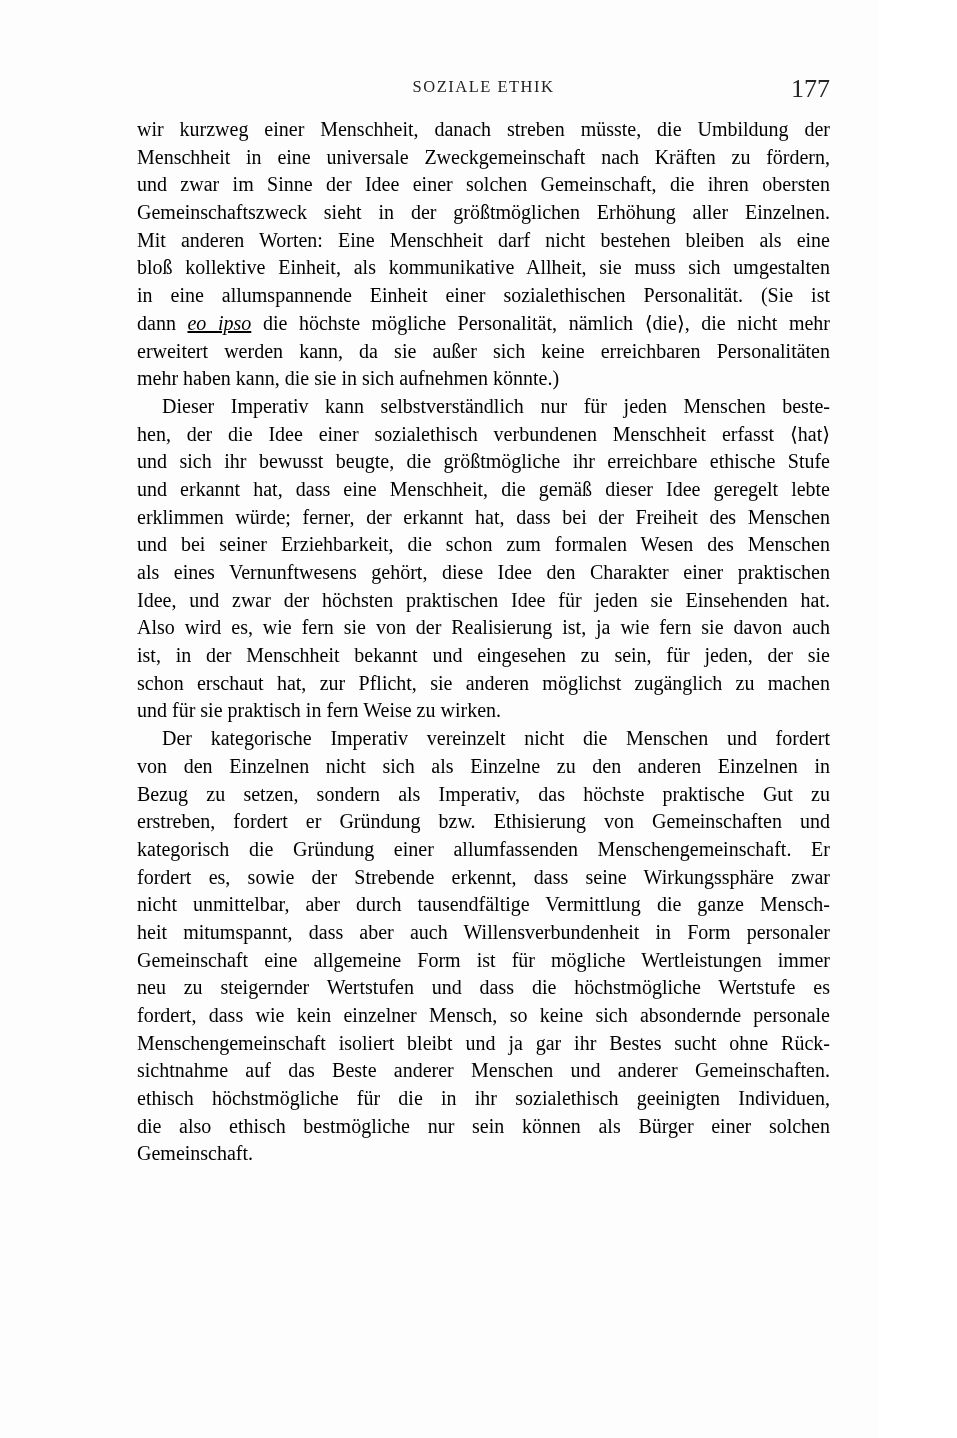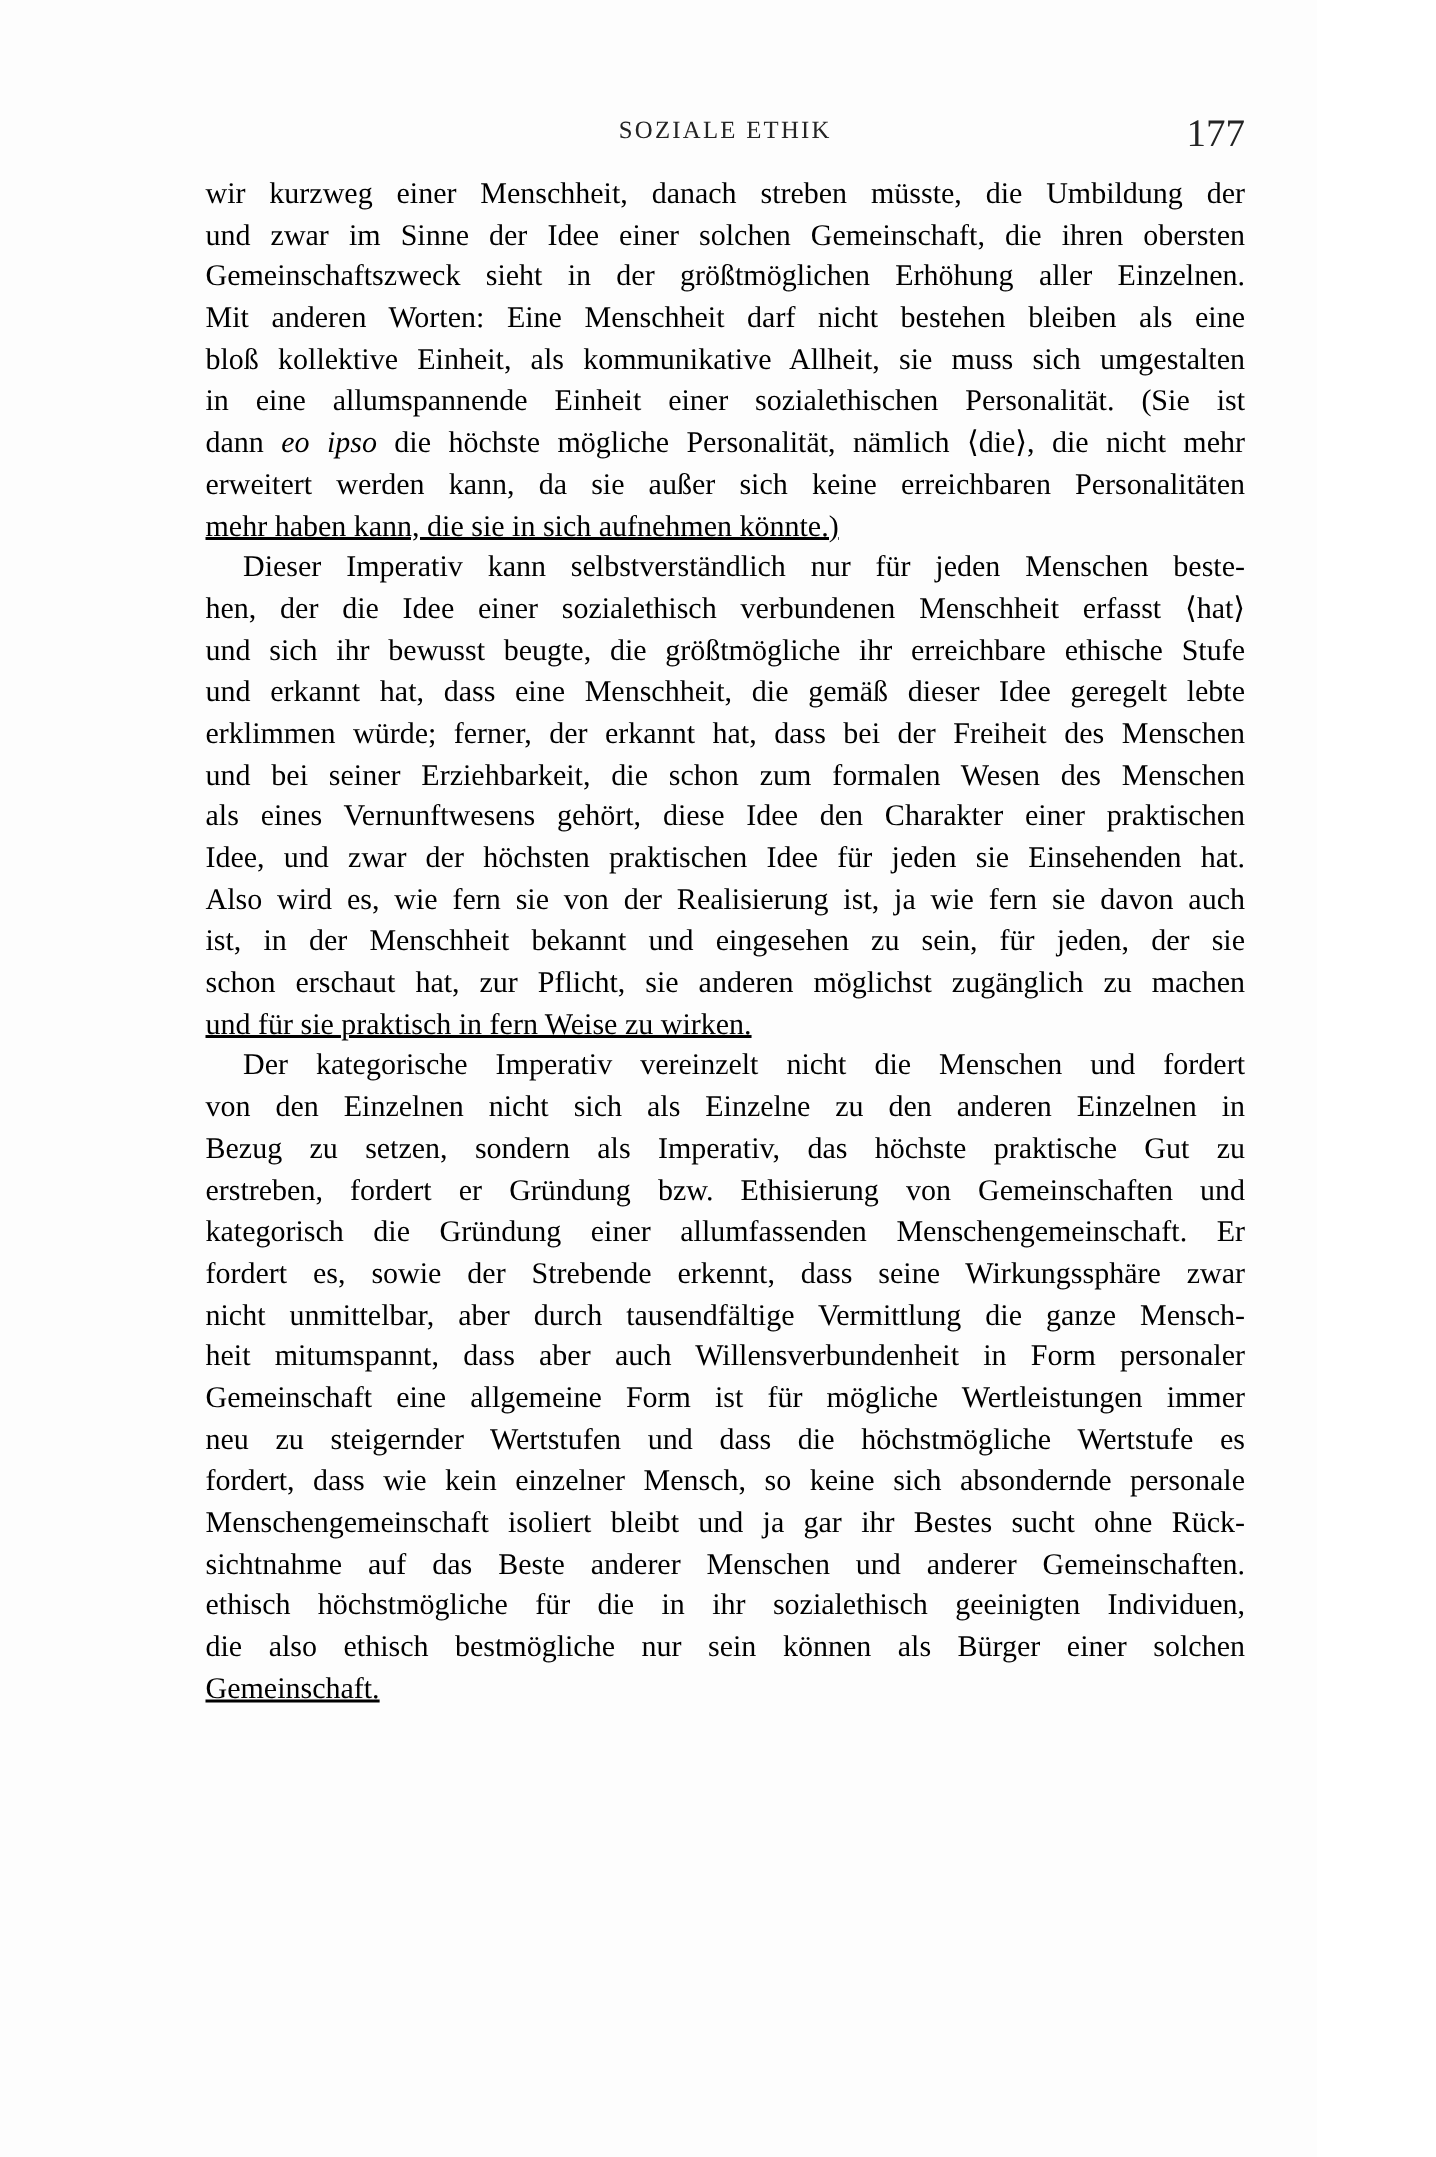--- a/index.html
+++ b/index.html
@@ -50,36 +50,36 @@
   .para { margin: 0; padding: 0; }
   .line {
     height: 27.7px;
     text-align: justify;
     text-align-last: justify;
     white-space: normal;
   }
   .line.last {
     text-align: center;
     text-align-last: left;
-    text-decoration: underline;
   }
   .line.indent { text-indent: 25px; }
-  .italic { font-style: italic; }
+  .italic { font-style: italic; text-decoration: underline; }
 </style>
 </head>
 <body>
 
 <div class="page">
   <div class="running-head">
     <span class="head-title">SOZIALE ETHIK</span>
     <span class="folio">177</span>
   </div>
   <div class="page-body">
       <div class="para">
         <div class="line"><span>wir kurzweg einer Menschheit, danach streben müsste, die Umbildung der</span></div>
+        <div class="line"><span>Menschheit in eine universale Zweckgemeinschaft nach Kräften zu fördern,</span></div>
         <div class="line"><span>und zwar im Sinne der Idee einer solchen Gemeinschaft, die ihren obersten</span></div>
         <div class="line"><span>Gemeinschaftszweck sieht in der größtmöglichen Erhöhung aller Einzelnen.</span></div>
         <div class="line"><span>Mit anderen Worten: Eine Menschheit darf nicht bestehen bleiben als eine</span></div>
         <div class="line"><span>bloß kollektive Einheit, als kommunikative Allheit, sie muss sich umgestalten</span></div>
         <div class="line"><span>in eine allumspannende Einheit einer sozialethischen Personalität. (Sie ist</span></div>
         <div class="line"><span>dann </span><span class="italic">eo ipso</span><span> die höchste mögliche Personalität, nämlich ⟨die⟩, die nicht mehr</span></div>
         <div class="line"><span>erweitert werden kann, da sie außer sich keine erreichbaren Personalitäten</span></div>
         <div class="line last"><span>mehr haben kann, die sie in sich aufnehmen könnte.)</span></div>
       </div>
       <div class="para">

